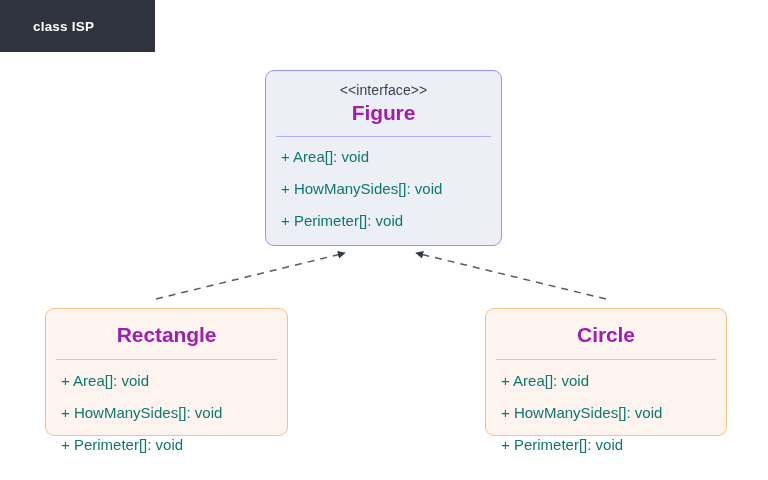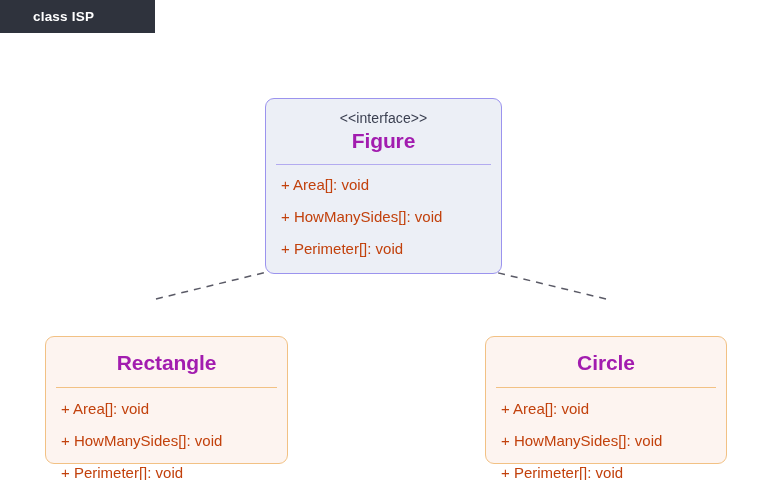--- a/index.html
+++ b/index.html
@@ -22,21 +22,21 @@
     width: 768px;
     height: 480px;
   }
 
   
   .header-banner {
     position: absolute;
     left: 0;
     top: 0;
     width: 155px;
-    height: 33px;
+    height: 52px;
     background: #2f333d;
     display: flex;
     align-items: center;
     padding-left: 33px;
     box-sizing: border-box;
   }
   .header-title {
     color: #ffffff;
     font-size: 13.5px;
     font-weight: bold;
@@ -52,21 +52,20 @@
     width: 768px;
     height: 480px;
     pointer-events: none;
   }
 
   
   .uml-box {
     position: absolute;
     box-sizing: border-box;
     border-radius: 9px;
-    margin-top: 28px;
   }
 
   .box-interface {
     left: 265px;
     top: 70px;
     width: 237px;
     height: 176px;
     background: #eceff6;
     border: 1.6px solid #9b93ee;
   }
@@ -116,21 +115,21 @@
     margin-top: 12px;
   }
 
   .members {
     margin: 0;
     padding: 0;
     list-style: none;
   }
   .member {
     font-size: 15px;
-    color: #c2410c;
+    color: #0f766e;
     padding-left: 15px;
     line-height: 32px;
     white-space: nowrap;
   }
   .box-interface .members {
     margin-top: 4px;
   }
   .box-class .members {
     margin-top: 5px;
   }

